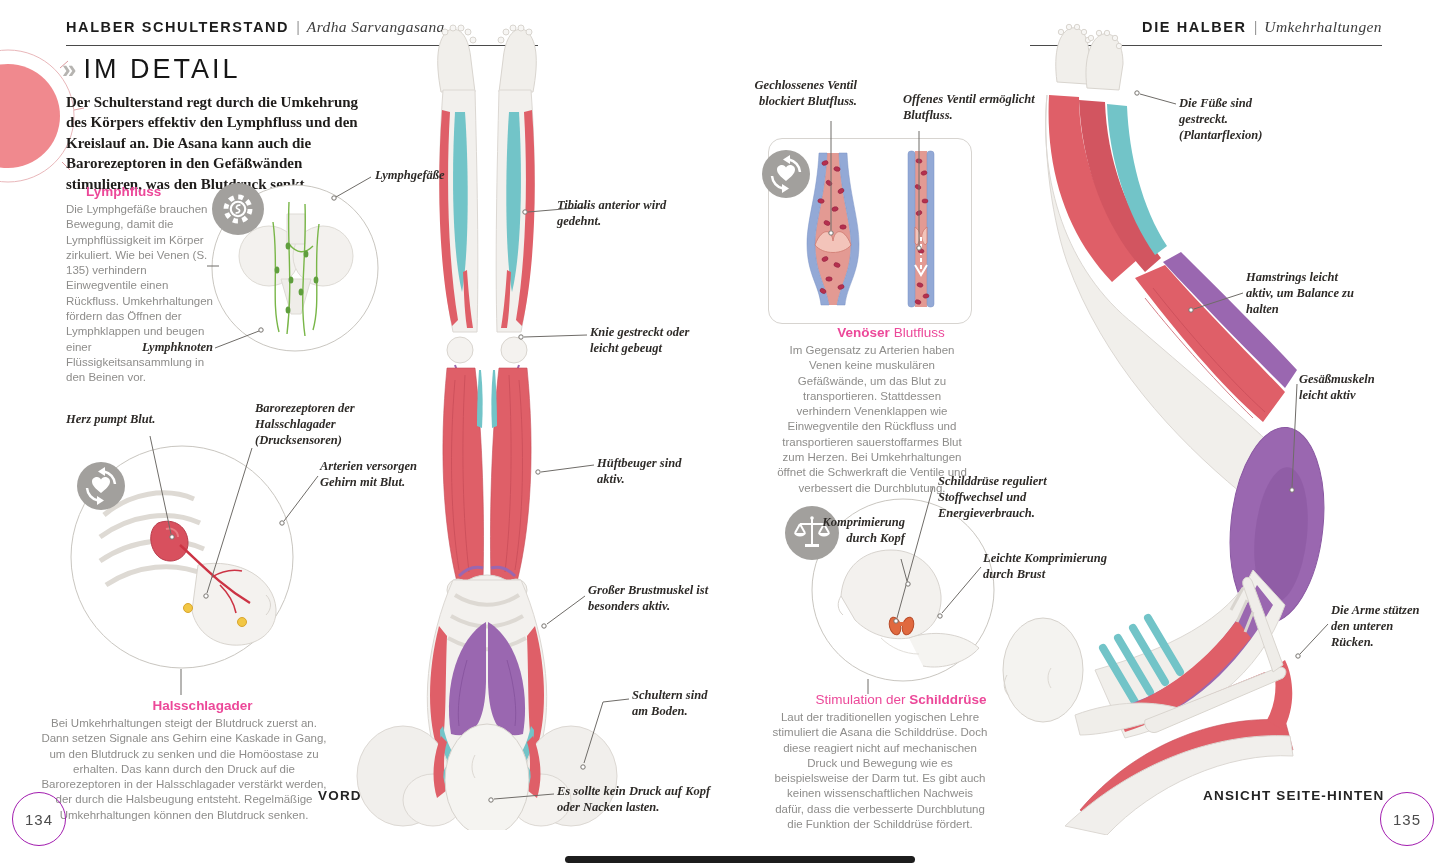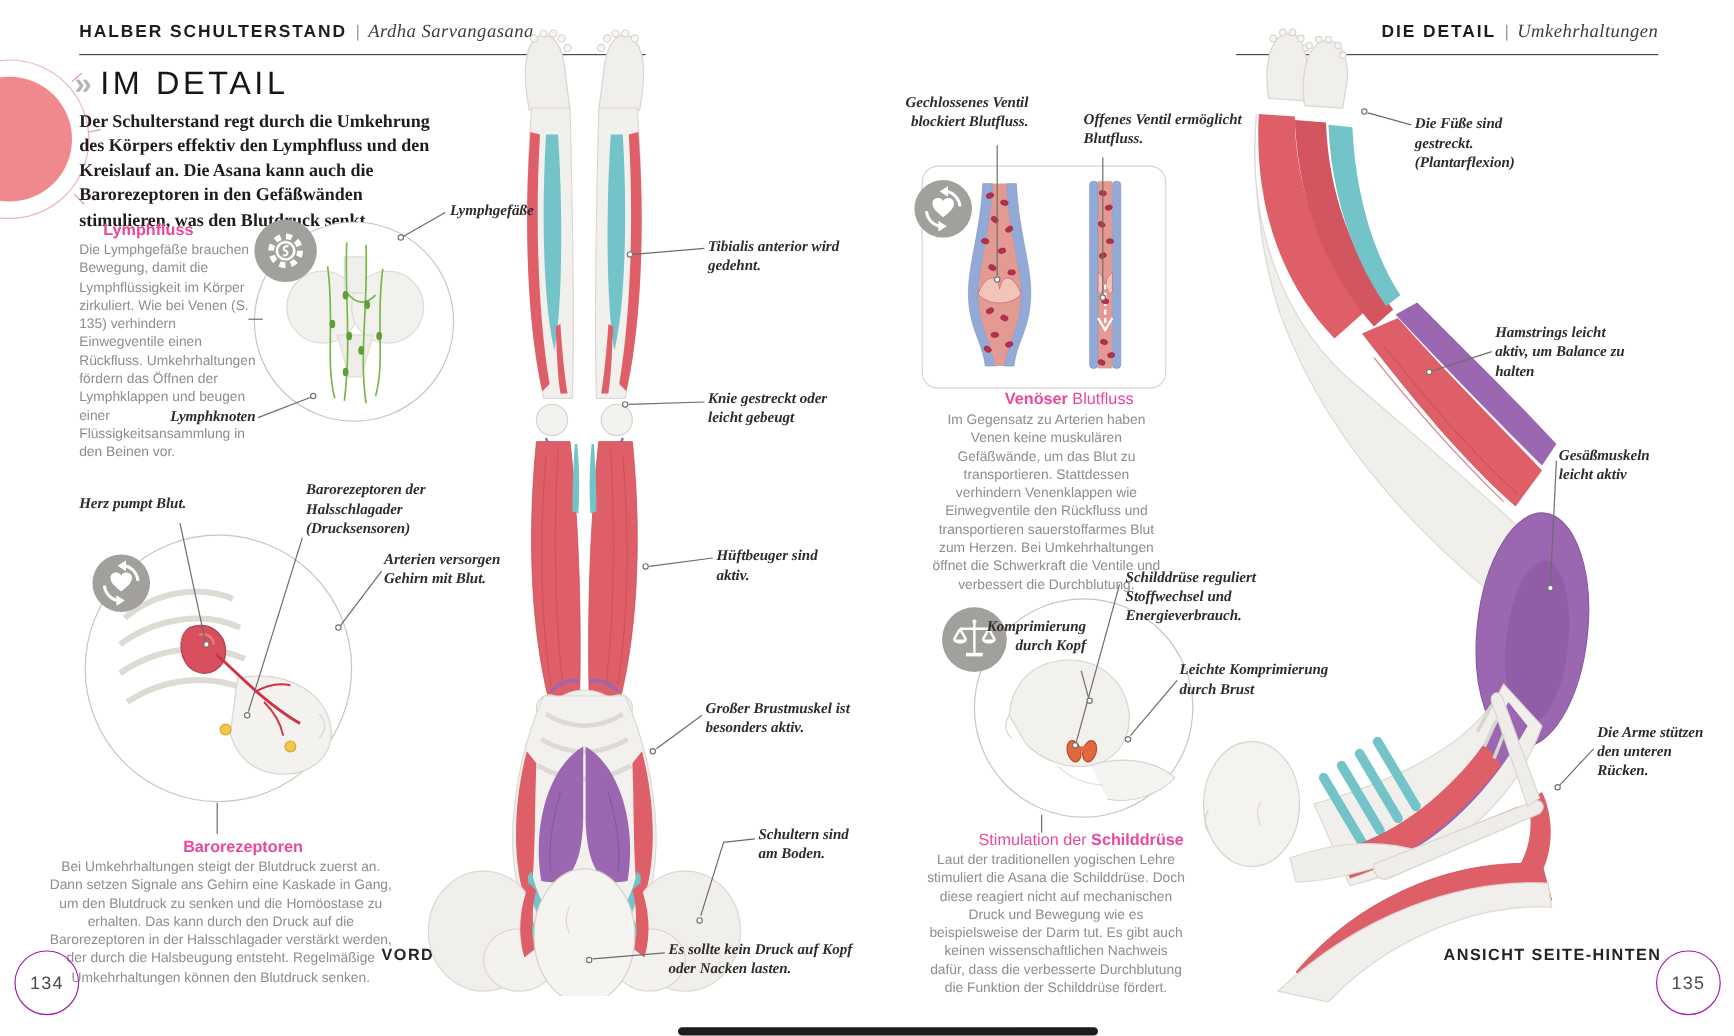--- a/index.html
+++ b/index.html
@@ -47,33 +47,33 @@
   <line x1="74" y1="70" x2="84" y2="68" stroke="#dc9a9e" stroke-width="1"></line>
   <line x1="62" y1="122" x2="70" y2="130" stroke="#dc9a9e" stroke-width="1"></line>
 </svg>
 
 <div class="hdr" style="left:66px">
   <span class="hdr-bold">HALBER SCHULTERSTAND</span><span class="hdr-sep">|</span><span class="hdr-it">Ardha Sarvangasana</span>
 </div>
 <div class="hdr-rule" style="left:66px;width:472px"></div>
 
 <div class="hdr" style="left:1030px;width:352px;text-align:right">
-  <span class="hdr-bold">DIE DETAIL</span><span class="hdr-sep">|</span><span class="hdr-it">Umkehrhaltungen</span>
+  <span class="hdr-bold">DIE HALBER</span><span class="hdr-sep">|</span><span class="hdr-it">Umkehrhaltungen</span>
 </div>
 <div class="hdr-rule" style="left:1030px;width:352px"></div>
 
 <div class="abs" style="left:62px;top:54px;white-space:nowrap">
   <span class="detail-chev">»</span><span class="detail-head">IM DETAIL</span>
 </div>
 <div class="intro" style="left:66px;top:92px;width:312px">Der Schulterstand regt durch die Umkehrung des Körpers effektiv den Lymphfluss und den Kreislauf an. Die Asana kann auch die Barorezeptoren in den Gefäßwänden stimulieren, was den Blutdruck senkt.</div>
 
 <div class="sec-head" style="left:66px;top:184px">Lymphfluss</div>
 <div class="sec-body" style="left:66px;top:202px;width:152px">Die Lymphgefäße brauchen Bewegung, damit die Lymphflüssigkeit im Körper zirkuliert. Wie bei Venen (S. 135) verhindern Einwegventile einen Rückfluss. Umkehrhaltungen fördern das Öffnen der Lymphklappen und beugen einer Flüssigkeitsansammlung in den Beinen vor.</div>
 
-<div class="sec-head center" style="left:50px;top:698px;width:265px">Barorezeptoren</div>
+<div class="sec-head center" style="left:50px;top:698px;width:265px">Halsschlagader</div>
 <div class="sec-body center" style="left:38px;top:716px;width:292px">Bei Umkehrhaltungen steigt der Blutdruck zuerst an. Dann setzen Signale ans Gehirn eine Kaskade in Gang, um den Blutdruck zu senken und die Homöostase zu erhalten. Das kann durch den Druck auf die Barorezeptoren in der Halsschlagader verstärkt werden, der durch die Halsbeugung entsteht. Regelmäßige Umkehrhaltungen können den Blutdruck senken.</div>
 
 <div class="sec-head center" style="left:790px;top:325px;width:162px">
   <span>Venöser</span><span class="lead"> Blutfluss</span>
 </div>
 <div class="sec-body center" style="left:776px;top:343px;width:192px">Im Gegensatz zu Arterien haben Venen keine muskulären Gefäßwände, um das Blut zu transportieren. Stattdessen verhindern Venenklappen wie Einwegventile den Rückfluss und transportieren sauerstoffarmes Blut zum Herzen. Bei Umkehrhaltungen öffnet die Schwerkraft die Ventile und verbessert die Durchblutung.</div>
 
 <div class="sec-head center" style="left:783px;top:692px;width:196px">
   <span class="lead">Stimulation der </span><span>Schilddrüse</span>
 </div>
@@ -450,21 +450,21 @@
     <circle cx="908" cy="584" r="2.2"></circle>
       <circle cx="940" cy="616" r="2.2"></circle>
   </g>
 </svg>
 
 <div class="ill-label" style="left:375px;top:168px;width:120px">Lymphgefäße</div>
 <div class="ill-label" style="left:118px;top:340px;width:95px;text-align:right">Lymphknoten</div>
 <div class="ill-label" style="left:66px;top:412px;width:120px">Herz pumpt Blut.</div>
 <div class="ill-label" style="left:255px;top:401px;width:135px">Barorezeptoren der Halsschlagader (Drucksensoren)</div>
 <div class="ill-label" style="left:320px;top:459px;width:105px">Arterien versorgen Gehirn mit Blut.</div>
-<div class="ill-label" style="left:590px;top:198px;width:115px">Tibialis anterior wird gedehnt.</div>
+<div class="ill-label" style="left:557px;top:198px;width:115px">Tibialis anterior wird gedehnt.</div>
 <div class="ill-label" style="left:590px;top:325px;width:105px">Knie gestreckt oder leicht gebeugt</div>
 <div class="ill-label" style="left:597px;top:456px;width:100px">Hüftbeuger sind aktiv.</div>
 <div class="ill-label" style="left:588px;top:583px;width:130px">Großer Brustmuskel ist besonders aktiv.</div>
 <div class="ill-label" style="left:632px;top:688px;width:90px">Schultern sind am Boden.</div>
 <div class="ill-label" style="left:557px;top:784px;width:170px">Es sollte kein Druck auf Kopf oder Nacken lasten.</div>
 
 <div class="ill-label" style="left:752px;top:78px;width:105px;text-align:right">Gechlossenes Ventil blockiert Blutfluss.</div>
 <div class="ill-label" style="left:903px;top:92px;width:140px">Offenes Ventil ermöglicht Blutfluss.</div>
 <div class="ill-label" style="left:1179px;top:96px;width:115px">Die Füße sind gestreckt. (Plantarflexion)</div>
 <div class="ill-label" style="left:1246px;top:270px;width:115px">Hamstrings leicht aktiv, um Balance zu halten</div>

